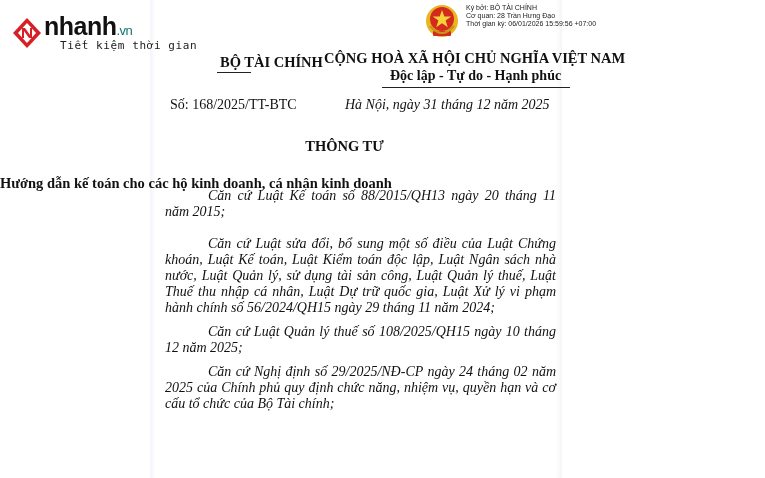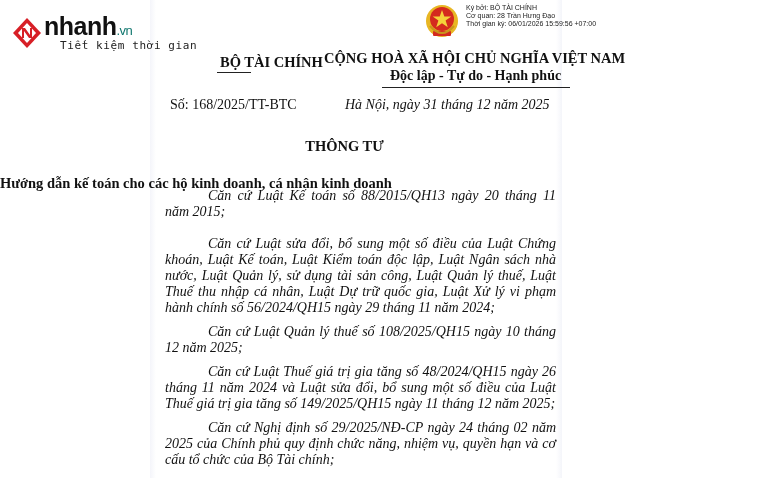--- a/index.html
+++ b/index.html
@@ -69,15 +69,14 @@
 <div class="abs docno">Số: 168/2025/TT-BTC</div>
 <div class="abs place-date">Hà Nội, ngày 31 tháng 12 năm 2025</div>
 
 <div class="abs doc-type">THÔNG TƯ</div>
 <div class="abs doc-title">Hướng dẫn kế toán cho các hộ kinh doanh, cá nhân kinh doanh</div>
 
 <div class="body-block" style="top:188px;">
   <p class="para first">Căn cứ Luật Kế toán số 88/2015/QH13 ngày 20 tháng 11 năm 2015;</p>
   <p class="para">Căn cứ Luật sửa đổi, bổ sung một số điều của Luật Chứng khoán, Luật Kế toán, Luật Kiểm toán độc lập, Luật Ngân sách nhà nước, Luật Quản lý, sử dụng tài sản công, Luật Quản lý thuế, Luật Thuế thu nhập cá nhân, Luật Dự trữ quốc gia, Luật Xử lý vi phạm hành chính số 56/2024/QH15 ngày 29 tháng 11 năm 2024;</p>
   <p class="para">Căn cứ Luật Quản lý thuế số 108/2025/QH15 ngày 10 tháng 12 năm 2025;</p>
-  <p class="para">Căn cứ Luật Thuế giá trị gia tăng số 48/2024/QH15 ngày 26 tháng 11 năm 2024 và Luật sửa đổi, bổ sung một số điều của Luật Thuế giá trị gia tăng số 149/2025/QH15 ngày 11 tháng 12 năm 2025;</p>
   <p class="para">Căn cứ Nghị định số 29/2025/NĐ-CP ngày 24 tháng 02 năm 2025 của Chính phủ quy định chức năng, nhiệm vụ, quyền hạn và cơ cấu tổ chức của Bộ Tài chính;</p>
 </div>
 
 </body></html>

